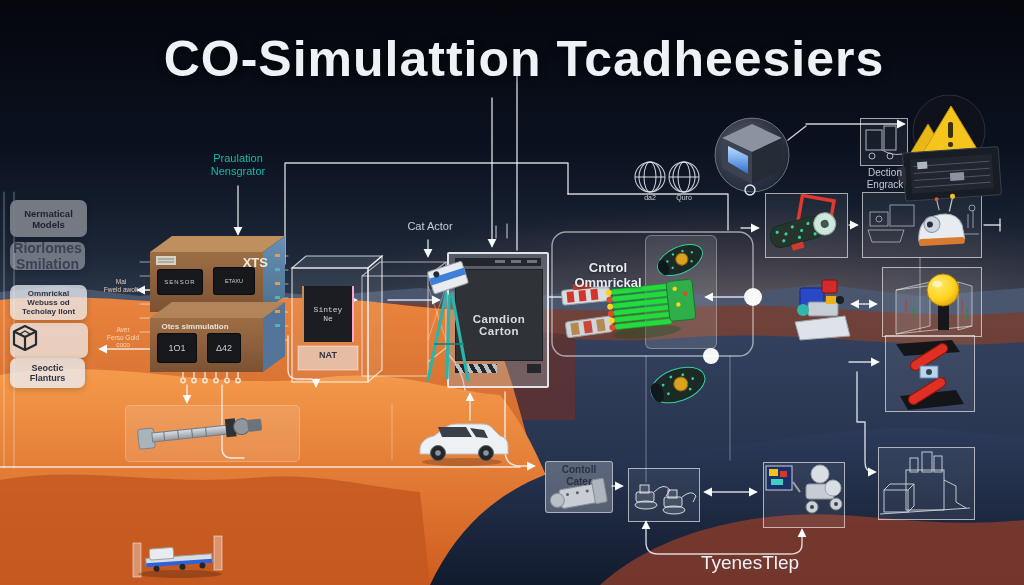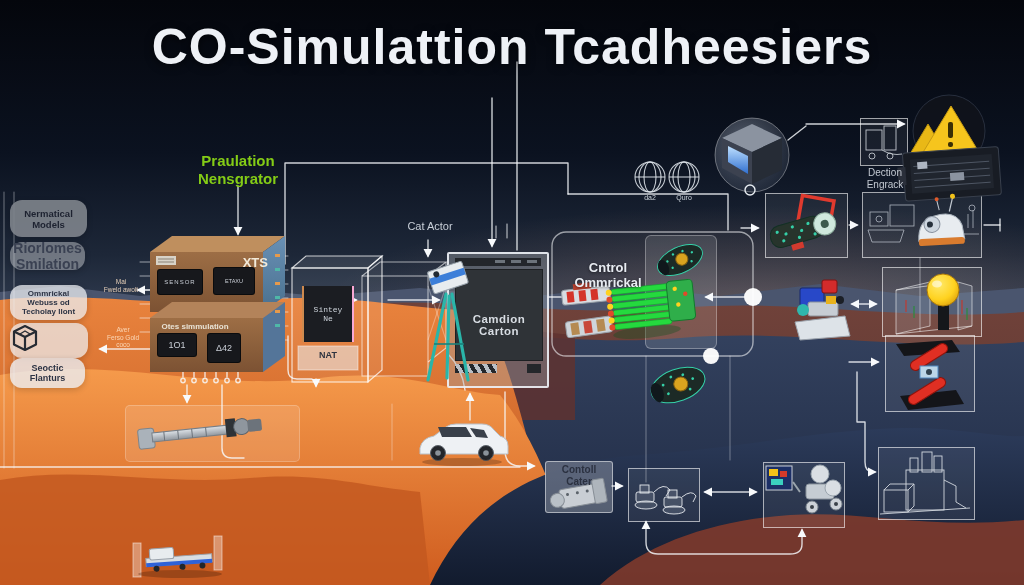--- a/index.html
+++ b/index.html
@@ -1,26 +1,26 @@
 <!DOCTYPE html>
 <html><head>
 <meta charset="utf-8">
 <style>
   html,body{margin:0;padding:0;background:#000;}
   .stage{position:relative;width:1024px;height:585px;overflow:hidden;
          font-family:"Liberation Sans",sans-serif;}
   .stage svg{position:absolute;left:0;top:0;pointer-events:none;}
   .z0{z-index:0}.z1{z-index:1}.z3{z-index:3}
 
-  .title{position:absolute;left:60px;top:18px;width:904px;margin:0;z-index:4;
+  .title{position:absolute;left:60px;top:18px;width:904px;margin:12px;z-index:4;
          font-size:50px;font-weight:800;letter-spacing:1px;text-align:center;
          color:#eef1f6;text-shadow:0 2px 8px rgba(0,0,0,.6);}
 
   .lbl{position:absolute;z-index:4;white-space:pre-line;text-align:center;line-height:1.18;}
-  .card{position:absolute;z-index:2;border-radius:12px;display:flex;align-items:center;justify-content:center;
+  .card{position:absolute;z-index:2;border-radius:7px;display:flex;align-items:center;justify-content:center;
         text-align:center;white-space:pre-line;font-weight:700;padding:3px;box-sizing:border-box;
         box-shadow:0 2px 6px rgba(0,0,0,.18);}
   .frame{position:absolute;z-index:2;border:1.5px solid rgba(255,255,255,.6);
          background:rgba(255,255,255,.06);box-sizing:border-box;}
   .frame.light{border-color:rgba(255,255,255,.3);background:rgba(255,255,255,.12);}
   .panelblk{position:absolute;z-index:4;background:#17181c;border-radius:2px;color:#c9ced6;
             display:flex;align-items:center;justify-content:center;box-shadow:0 0 0 1px #0a0b0d;}
 
   .monitor{position:absolute;z-index:2;left:447px;top:252px;width:102px;height:136px;
            border:2px solid rgba(238,242,247,.9);background:rgba(160,166,172,.38);
@@ -595,41 +595,42 @@
         <polyline points="10,11 15,8 20,11" stroke-width="1.4"></polyline>
       </g>
         </svg>
     </span>
   </div>
   <div class="card" style="left:10px;top:358px;width:75px;height:30px;background:rgba(235,238,242,.8);color:#2c3344;font-size:9px">
     <span>Seoctic
 Flanturs</span>
   </div>
 
-  <div class="lbl" style="left:178px;top:152px;width:120px;font-size:15px;font-weight:700;color:#84cc16">Praulation
+  <div class="lbl" style="left:178px;top:152px;width:120px;font-size:11px;font-weight:400;color:#14b8a6">Praulation
 Nensgrator</div>
   <div class="lbl" style="left:395px;top:220px;width:70px;font-size:11px;color:#c8cfd8">Cat Actor</div>
   <div class="lbl" style="left:558px;top:260px;width:100px;font-size:13px;font-weight:600;color:#e8ecf2;text-shadow:0 1px 3px rgba(0,0,0,.5)">Cntrol
 Ommrickal</div>
   <div class="lbl" style="left:840px;top:167px;width:90px;font-size:10px;color:#c3c9d2">Dection
 Engrack</div>
   <div class="lbl" style="left:548px;top:464px;width:62px;font-size:10px;font-weight:700;color:#2b3140;z-index:4">Contoll
 Cater</div>
+  <div class="lbl" style="left:690px;top:552px;width:120px;font-size:19px;font-weight:500;color:#eef1f5">TyenesTlep</div>
   <div class="lbl" style="left:636px;top:194px;width:28px;font-size:7px;color:#cfd6de">da2</div>
   <div class="lbl" style="left:668px;top:194px;width:32px;font-size:7px;color:#cfd6de">Quro</div>
   <div class="lbl" style="left:100px;top:278px;width:42px;font-size:6.5px;color:rgba(255,228,200,.85)">Mai
 Fweld awolt</div>
   <div class="lbl" style="left:102px;top:326px;width:42px;font-size:6.5px;color:rgba(255,228,200,.85)">Aver
 Ferso Gold
 coco</div>
 
   <div class="lbl" style="left:232px;top:255px;width:36px;font-size:13px;font-weight:800;color:#f2ead9;text-align:right">XTS</div>
   <div class="panelblk" style="left:158px;top:270px;width:44px;height:24px;font-size:6px;letter-spacing:1px">SENSOR</div>
   <div class="panelblk" style="left:214px;top:268px;width:40px;height:26px;font-size:5.5px">ETAXU</div>
   <div class="lbl" style="left:150px;top:322px;width:90px;font-size:8px;font-weight:600;color:#e8e2d4">Otes simmulation</div>
-  <div class="panelblk" style="left:158px;top:334px;width:38px;height:22px;font-size:9px">1O1</div>
+  <div class="panelblk" style="left:158px;top:334px;width:38px;height:28px;font-size:9px">1O1</div>
   <div class="panelblk" style="left:208px;top:334px;width:32px;height:28px;font-size:9px">Δ42</div>
 
   <div class="hubscreen">Sintey
 Ne</div>
   <div class="lbl" style="left:298px;top:350px;width:60px;font-size:9px;font-weight:700;color:#2e3440">NAT</div>
 
 </div>
 
 </body></html>

